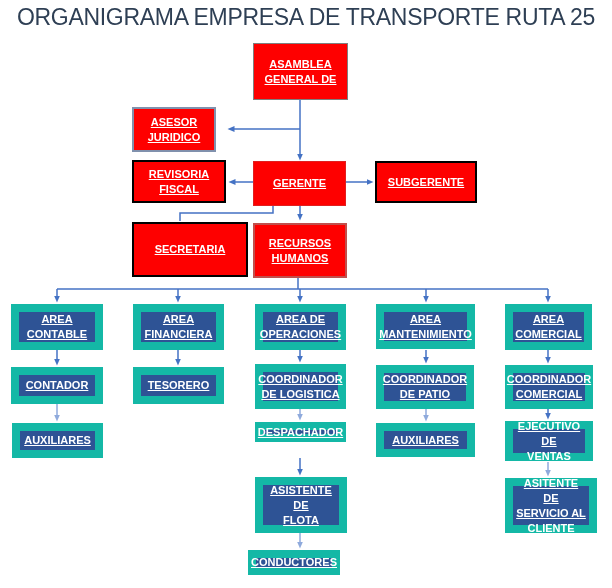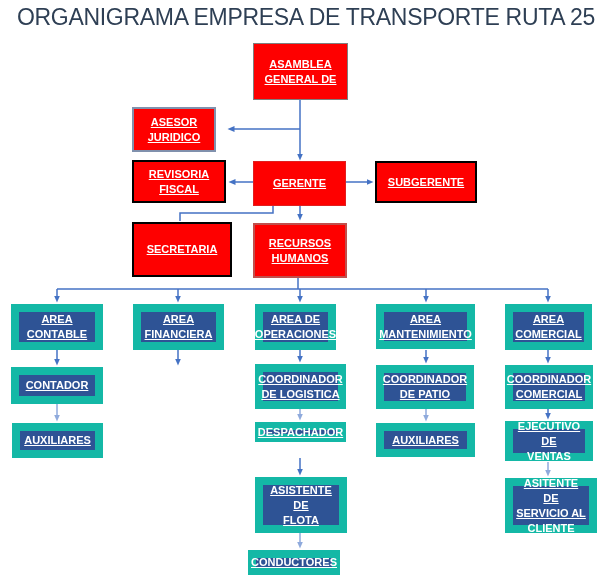--- a/index.html
+++ b/index.html
@@ -74,36 +74,37 @@
   </svg>
 
   <div class="node red b-gray" style="left:253px;top:43px;width:95px;height:57px">ASAMBLEA
 GENERAL DE</div>
   <div class="node red b-slate" style="left:132px;top:107px;width:84px;height:45px">ASESOR
 JURIDICO</div>
   <div class="node red b-black" style="left:132px;top:160px;width:94px;height:43px">REVISORIA
 FISCAL</div>
   <div class="node red b-red" style="left:253px;top:161px;width:93px;height:45px">GERENTE</div>
   <div class="node red b-black" style="left:375px;top:161px;width:102px;height:42px">SUBGERENTE</div>
-  <div class="node red b-black" style="left:132px;top:222px;width:100px;height:55px">SECRETARIA</div>
+  <div class="node red b-black" style="left:132px;top:222px;width:116px;height:55px">SECRETARIA</div>
   <div class="node red b-rust" style="left:253px;top:223px;width:94px;height:55px">RECURSOS
 HUMANOS</div>
 
   <div class="node blue" style="left:11px;top:304px;width:92px;height:46px">AREA
 CONTABLE</div>
   <div class="node blue" style="left:133px;top:304px;width:91px;height:46px">AREA
 FINANCIERA</div>
-  <div class="node blue" style="left:255px;top:304px;width:81px;height:46px">AREA DE
+  <div class="node blue" style="left:255px;top:304px;width:91px;height:46px">AREA DE
 OPERACIONES</div>
   <div class="node blue" style="left:376px;top:304px;width:99px;height:45px">AREA
 MANTENIMIENTO</div>
   <div class="node blue" style="left:505px;top:304px;width:87px;height:46px">AREA
 COMERCIAL</div>
 
   <div class="node blue" style="left:11px;top:367px;width:92px;height:37px">CONTADOR</div>
+  <div class="node blue" style="left:133px;top:367px;width:91px;height:37px">TESORERO</div>
   <div class="node blue" style="left:255px;top:364px;width:91px;height:45px">COORDINADOR
 DE LOGISTICA</div>
   <div class="node blue" style="left:376px;top:365px;width:98px;height:44px">COORDINADOR
 DE PATIO</div>
   <div class="node blue" style="left:505px;top:365px;width:88px;height:44px">COORDINADOR
 COMERCIAL</div>
 
   <div class="node blue" style="left:12px;top:423px;width:91px;height:35px">AUXILIARES</div>
   <div class="node blue" style="left:255px;top:422px;width:91px;height:20px">DESPACHADOR</div>
   <div class="node blue" style="left:376px;top:423px;width:99px;height:34px">AUXILIARES</div>

